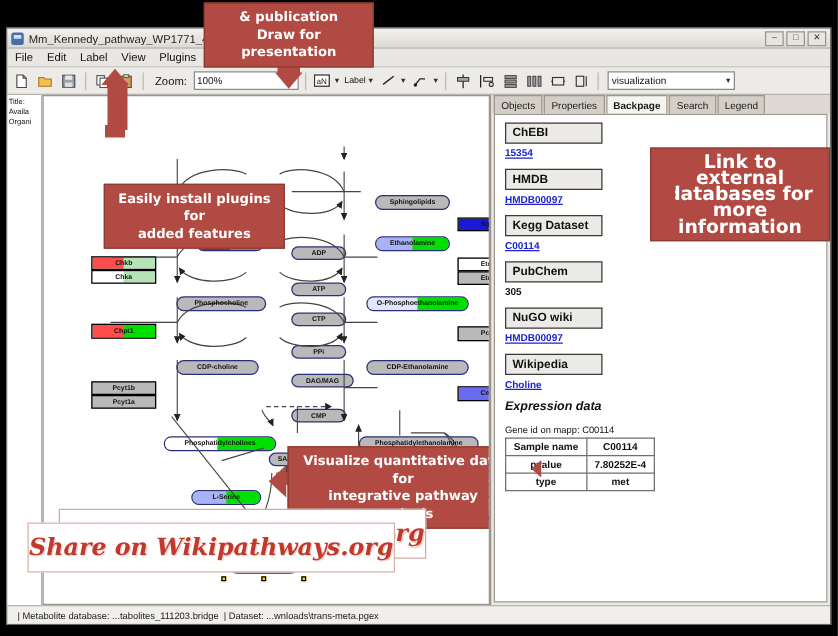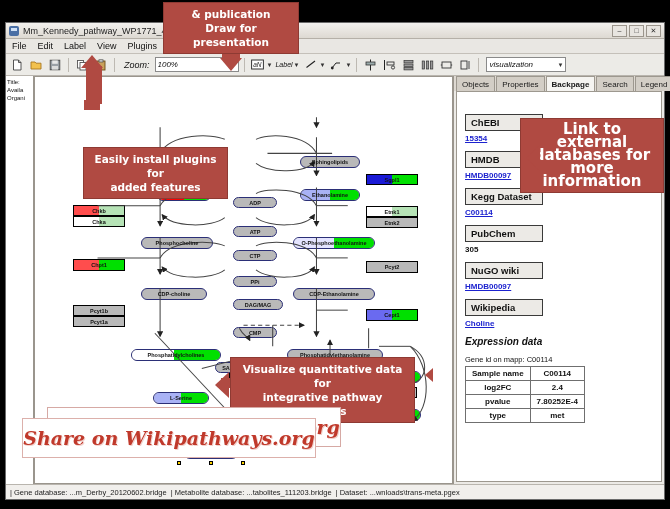--- a/index.html
+++ b/index.html
@@ -48,21 +48,21 @@
     height: 15px; background: #e9e7e3; border-bottom: 1px solid #c4c0b9;
     display: flex; align-items: center; padding-left: 4px; gap: 7px;
     font-size: 9px; color: #111;
   }
   #menu-bar .menu-item { padding: 0 2px; cursor: default; }
 
   
   #toolbar {
     height: 22px; background: #ecebe7; border-bottom: 1px solid #b9b5ae;
     display: flex; align-items: center; padding: 0 3px; gap: 3px;
-    font-size: 9px; color:#111;font-style:italic;
+    font-size: 9px; color:#111;
   }
   .tb-btn {
     width: 16px; height: 16px; display: flex; align-items:center; justify-content:center;
     font-size: 10px; color: #3a3a3a;
   }
   .tb-sep { width:1px; height:14px; background:#bdb9b2; margin:0 2px; }
   .tb-label { margin-left: 4px; margin-right: 2px; font-size: 9px; }
   .tb-combo {
     height: 15px; border: 1px solid #8a8a8a; background: #fff;
     display: flex; align-items: center; padding: 0 2px;
@@ -82,32 +82,32 @@
     font-size: 6px; color: #111; padding: 2px 1px; line-height: 8px;
     overflow: hidden;
   }
 
   
   #canvas-wrap { flex:1; position:relative; background:#ffffff; border:1px solid #9a958d; overflow:hidden; }
   #canvas { position:absolute; inset:0; }
 
   
   #side-panel {
-    width: 211px; background:#eceae6; border-left:1px solid #9a958d;
+    width: 272px; background:#eceae6; border-left:1px solid #9a958d;
     display:flex; flex-direction:column; min-width:0;
   }
   #side-tabs { display:flex; height:15px; background:#ded9d2; font-size:8px; padding-left:2px; }
   #side-tabs .tab {
     border:1px solid #9d988f; border-bottom:none; background:#d3cec6;
     padding:1px 5px 0 5px; margin-right:1px; color:#1a1a1a; line-height:13px;
   }
   #side-tabs .tab.active { background:#f5f4f1; font-weight:bold; }
   #side-content {
     flex:1; background:#fff; border:1px solid #9d988f; margin:0 2px 2px 2px;
-    padding:22px 8px; overflow:hidden; position:relative; font-size:9px; color:#111;
+    padding:6px 8px; overflow:hidden; position:relative; font-size:9px; color:#111;
   }
   .db-header {
     border:1px solid #3a3a3a; background:#eceae6; font-weight:bold;
     font-size:9.5px; padding:2px 5px; display:inline-block; min-width:78px;
     margin-bottom:3px;
   }
   .db-link { color:#1c22cf; text-decoration:underline; font-size:8px; font-weight:bold; display:block; margin-bottom:8px; }
   .db-plain { color:#111; font-size:8px; display:block; margin-bottom:8px;font-weight:bold; }
   .exp-title { font-weight:bold; font-size:10px; margin:2px 0 8px 0;font-style:italic; }
   .gene-id { font-size:7.5px; margin-bottom:2px; }
@@ -310,21 +310,21 @@
       </div>
       <div class="tb-btn">
         <svg width="13" height="12" viewBox="0 0 13 12">
             <rect x="2" y="2" width="6" height="8" fill="none" stroke="#333" stroke-width="0.9"></rect>
             <line x1="10" y1="2" x2="10" y2="10" stroke="#333" stroke-width="0.9"></line>
           </svg>
       </div>
 
       <div class="tb-sep"></div>
 
-      <div class="tb-combo" style="width:80px; margin-left:2px">
+      <div class="tb-combo" style="width:102px; margin-left:2px">
         <span class="val">visualization</span>
         <span class="arrow">▼</span>
       </div>
     </div>
 
     <div id="work-area">
 
       <div id="info-strip">
         <div>Title:</div>
         <div>Availa</div>
@@ -608,39 +608,34 @@
           <div class="exp-title">Expression data</div>
           <div class="gene-id">Gene id on mapp: C00114</div>
 
           <table class="exp">
             <tbody>
               <tr>
                 <td class="k">Sample name</td>
                 <td class="v">C00114</td>
               </tr>
               <tr>
-                <td class="k">log2FC</td>
-                <td class="v">2.4</td>
-              </tr>
-              <tr>
                 <td class="k">pvalue</td>
                 <td class="v">7.80252E-4</td>
               </tr>
               <tr>
                 <td class="k">type</td>
                 <td class="v">met</td>
               </tr>
             </tbody>
           </table>
         </div>
       </div>
     </div>
 
     <div id="status-bar">
-      <span class="sb-cell">| Gene database: ...m_Derby_20120602.bridge</span>
       <span class="sb-cell" style="margin-left:4px">| Metabolite database: ...tabolites_111203.bridge</span>
       <span class="sb-cell" style="margin-left:4px">| Dataset: ...wnloads\trans-meta.pgex</span>
     </div>
   </div>
 
   <div class="callout" style="left:163px; top:2px; width:136px;">
     <div>&amp; publication</div>
     <div>Draw for presentation</div>
   </div>
   <div class="arrow-stem" style="left:222px; top:40px; width:18px; height:20px;"></div>

